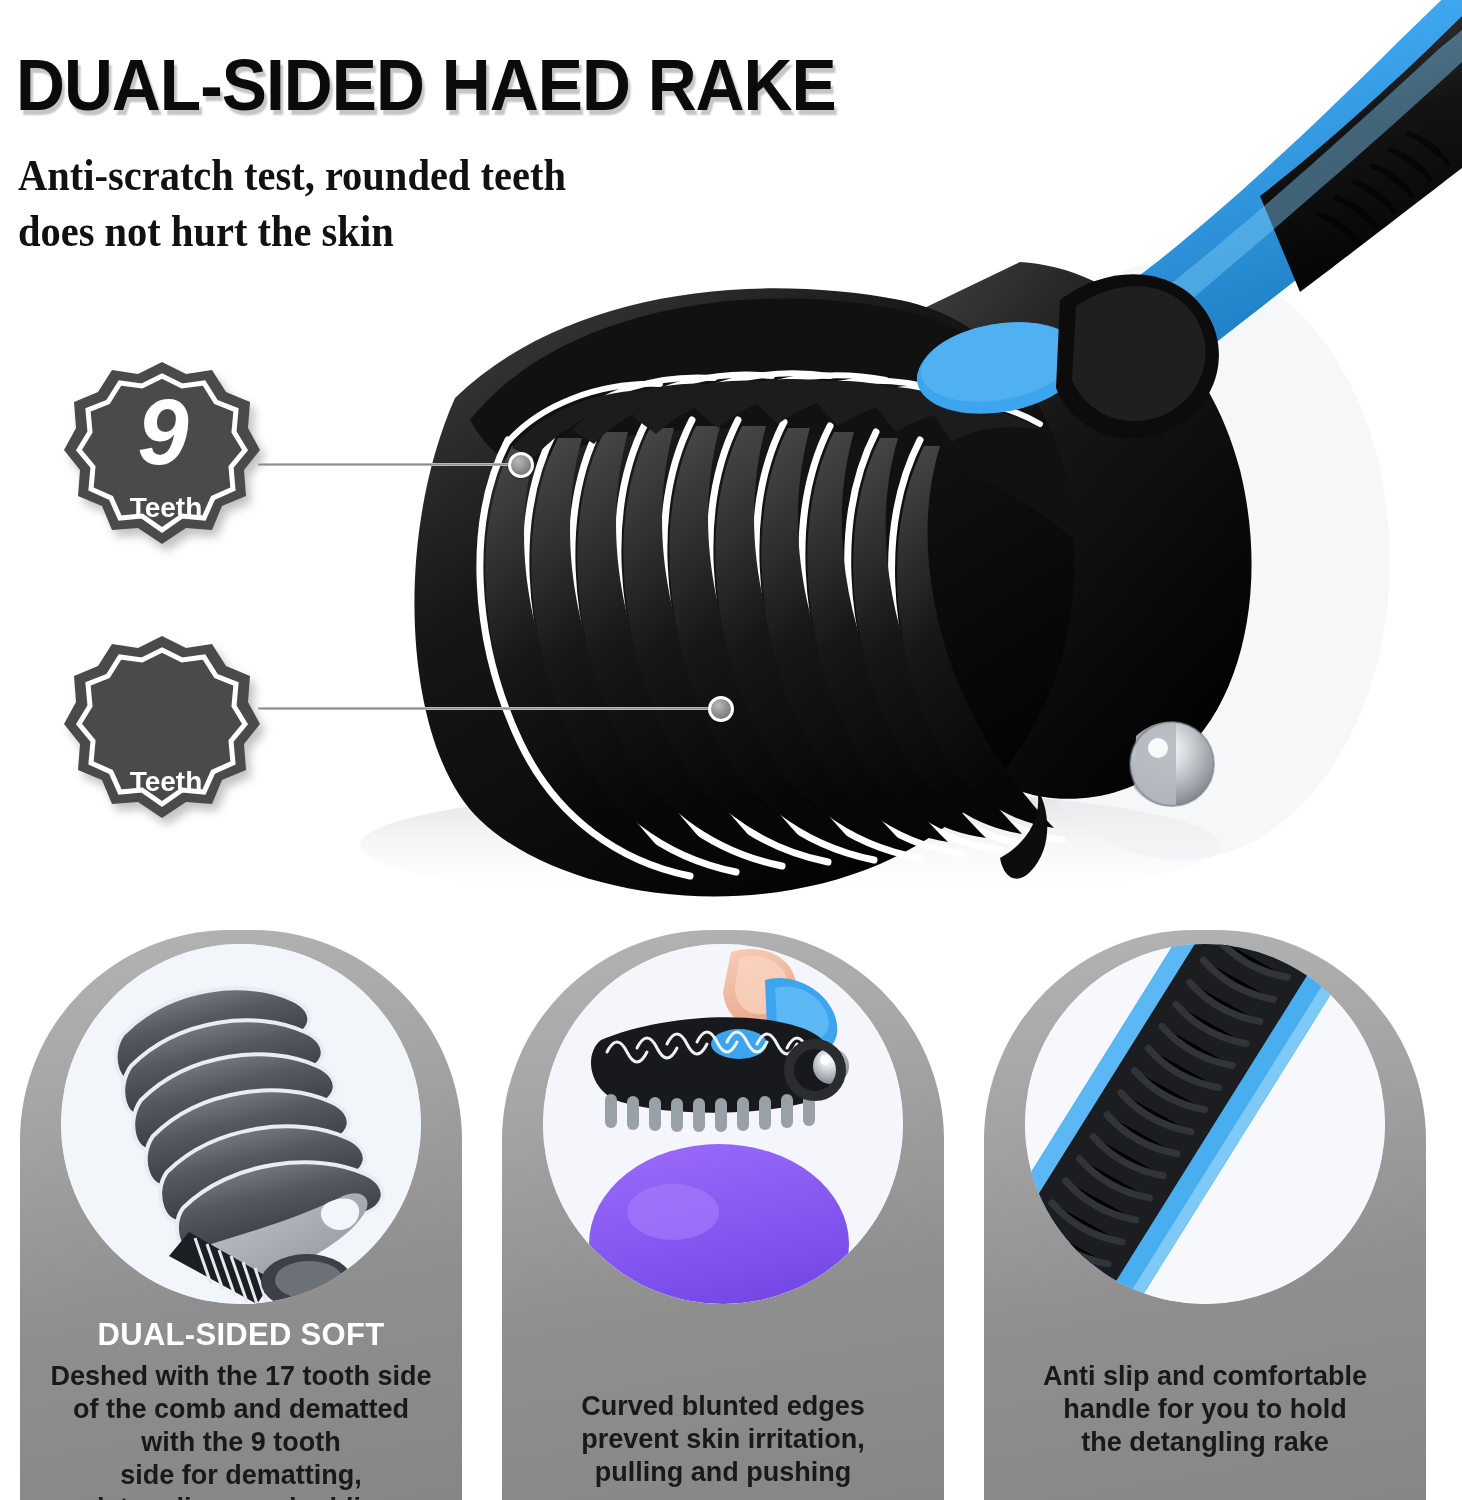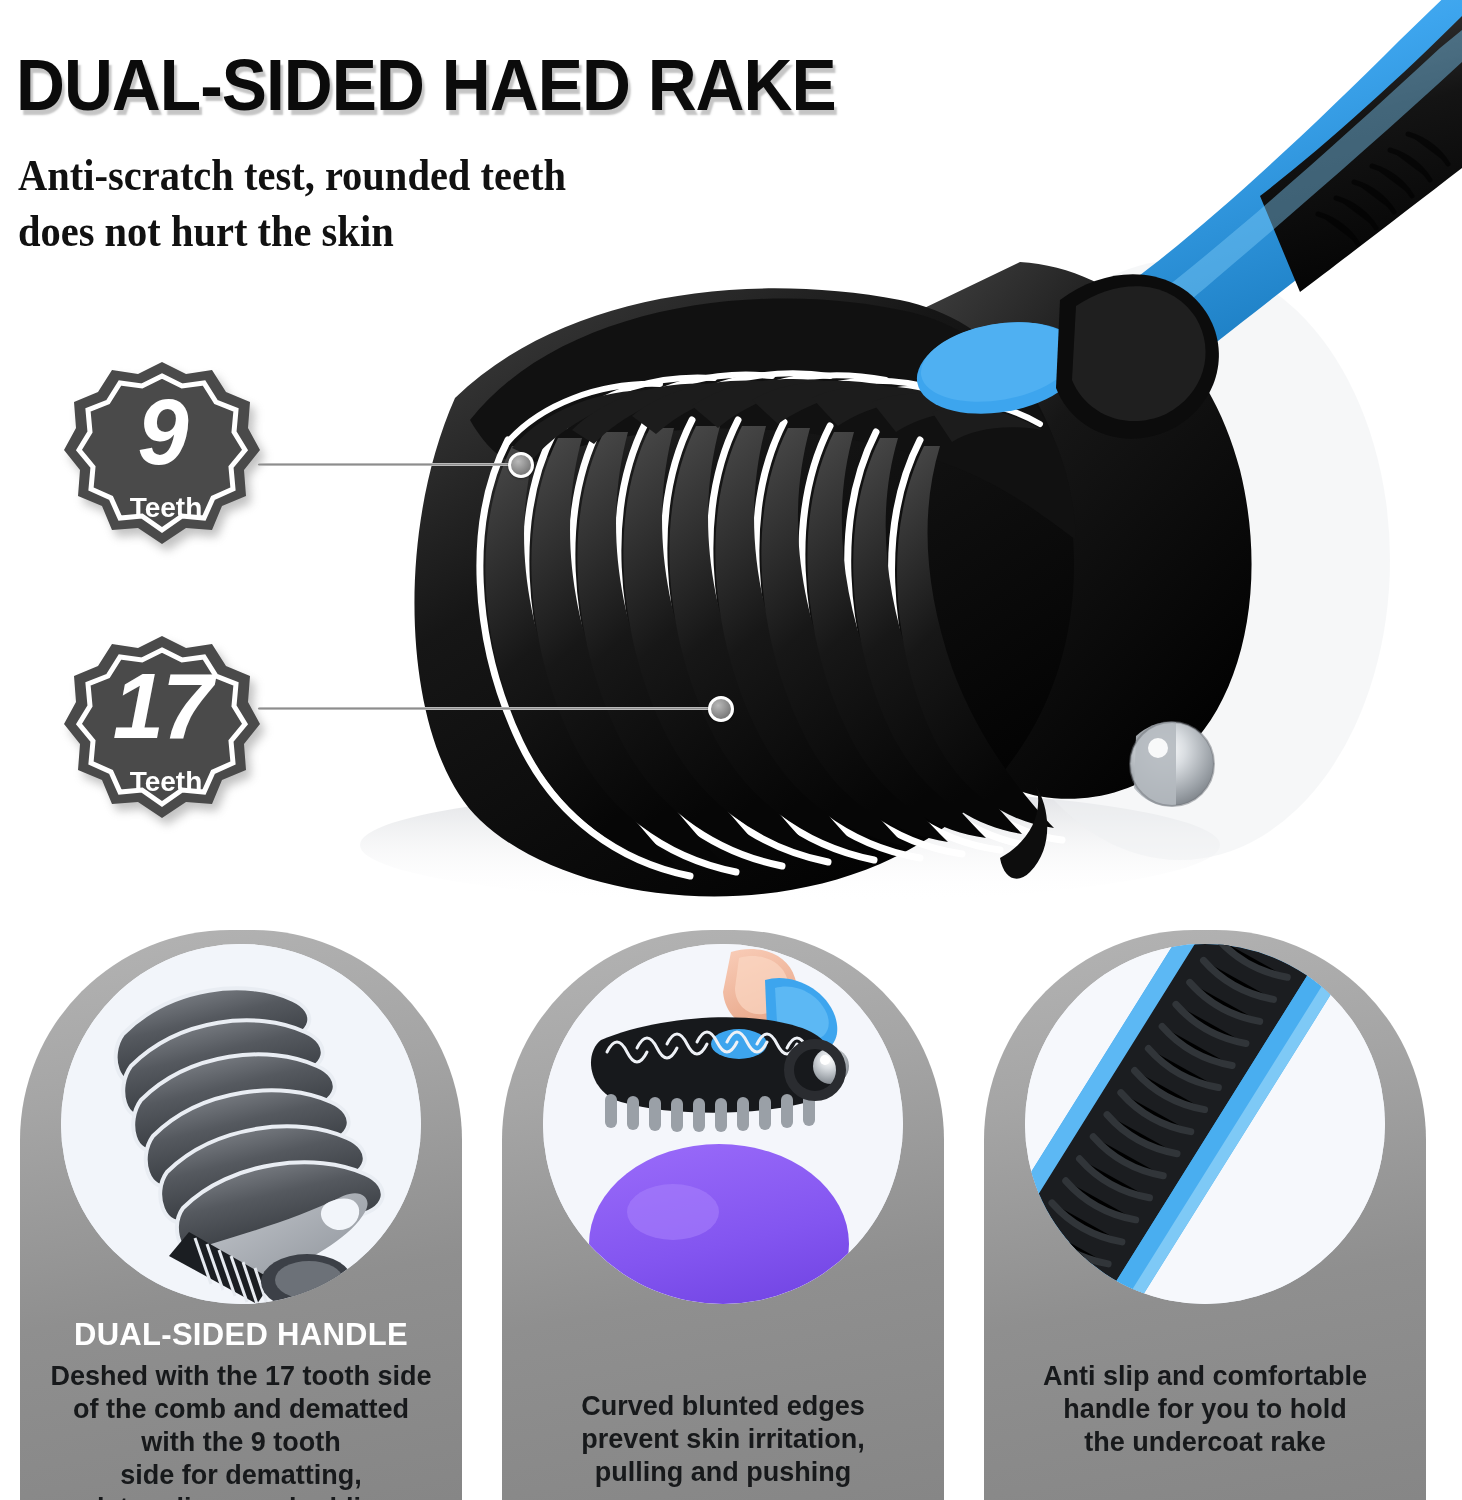--- a/index.html
+++ b/index.html
@@ -296,21 +296,20 @@
     </svg>
     <div class="badge-num">9</div>
     <div class="badge-cap">Teeth</div>
   </div>
 
   <div class="badge" id="badge17">
     <svg viewBox="0 0 200 200" xmlns="http://www.w3.org/2000/svg">
       <path d="M100 4 L124 16 L150 12 L164 34 L188 44 L186 70 L198 92 L182 112 L184 138 L160 148 L150 172 L124 170 L100 186 L76 170 L50 172 L40 148 L16 138 L18 112 L2 92 L14 70 L12 44 L36 34 L50 12 L76 16 Z" fill="#4a4a4a"></path>
       <path d="M100 18 L120 28 L142 25 L154 44 L174 52 L172 74 L183 92 L169 109 L171 131 L151 140 L142 160 L120 158 L100 172 L80 158 L58 160 L49 140 L29 131 L31 109 L17 92 L28 74 L26 52 L46 44 L58 25 L80 28 Z" fill="none" stroke="#ffffff" stroke-width="5"></path>
     </svg>
-    <div class="badge-num">17</div>
     <div class="badge-cap">Teeth</div>
   </div>
 
   <div class="callout" id="callout9">
     <div class="cline"></div>
     <div class="cdot"></div>
   </div>
   <div class="callout" id="callout17">
     <div class="cline"></div>
     <div class="cdot"></div>
@@ -356,21 +355,21 @@
               <path d="M158 306 L174 352"></path>
                 <path d="M170 312 L186 358"></path>
               <path d="M182 318 L196 360"></path>
                 <path d="M194 324 L206 360"></path>
             </g>
           </g>
           <ellipse cx="246" cy="338" rx="46" ry="28" fill="#3c4047"></ellipse>
           <ellipse cx="248" cy="336" rx="34" ry="19" fill="#6c7178"></ellipse>
         </svg>
       </div>
-      <div class="card-title">DUAL-SIDED HANDLE</div>
+      <div class="card-title">DUAL-SIDED SOFT</div>
       <div class="card-body">Deshed with the 17 tooth side
 of the comb and dematted
 with the 9 tooth
 side for dematting,
 detangling, or shedding</div>
     </div>
 
     <div class="card" id="card2">
       <div class="photo-circle">
         <svg viewBox="0 0 360 360" xmlns="http://www.w3.org/2000/svg">
@@ -464,17 +463,17 @@
               <path d="M92 380 q40 12 80 -4"></path>
             </g>
 
             <rect x="188" y="-60" width="30" height="490" fill="#49aef0"></rect>
             <rect x="206" y="-60" width="12" height="490" fill="#7ec9f6"></rect>
           </g>
         </svg>
       </div>
       <div class="card-body">Anti slip and comfortable
 handle for you to hold
-the undercoat rake</div>
+the detangling rake</div>
     </div>
 
   </div>
 </div>
 
 </body></html>

